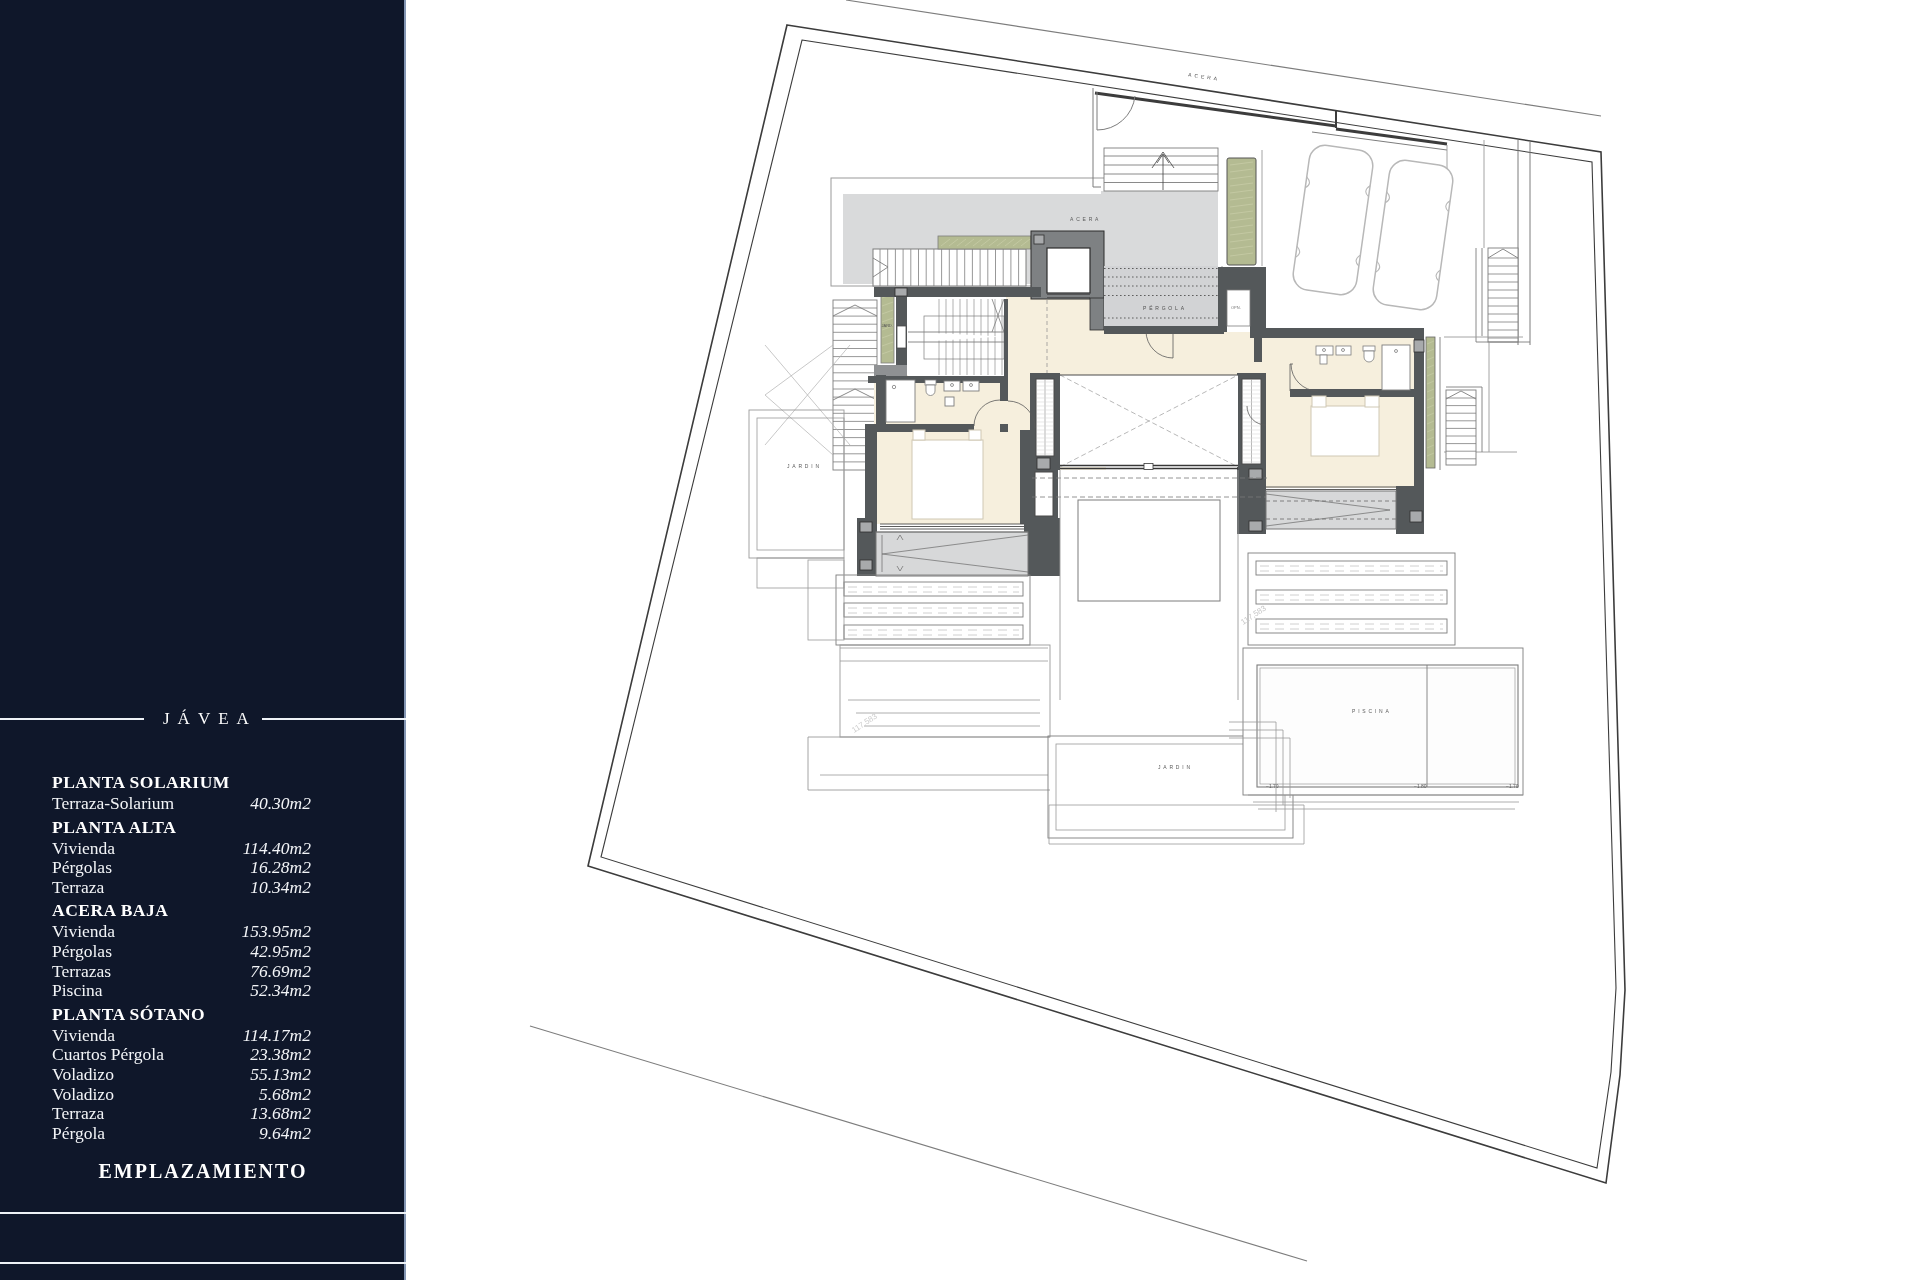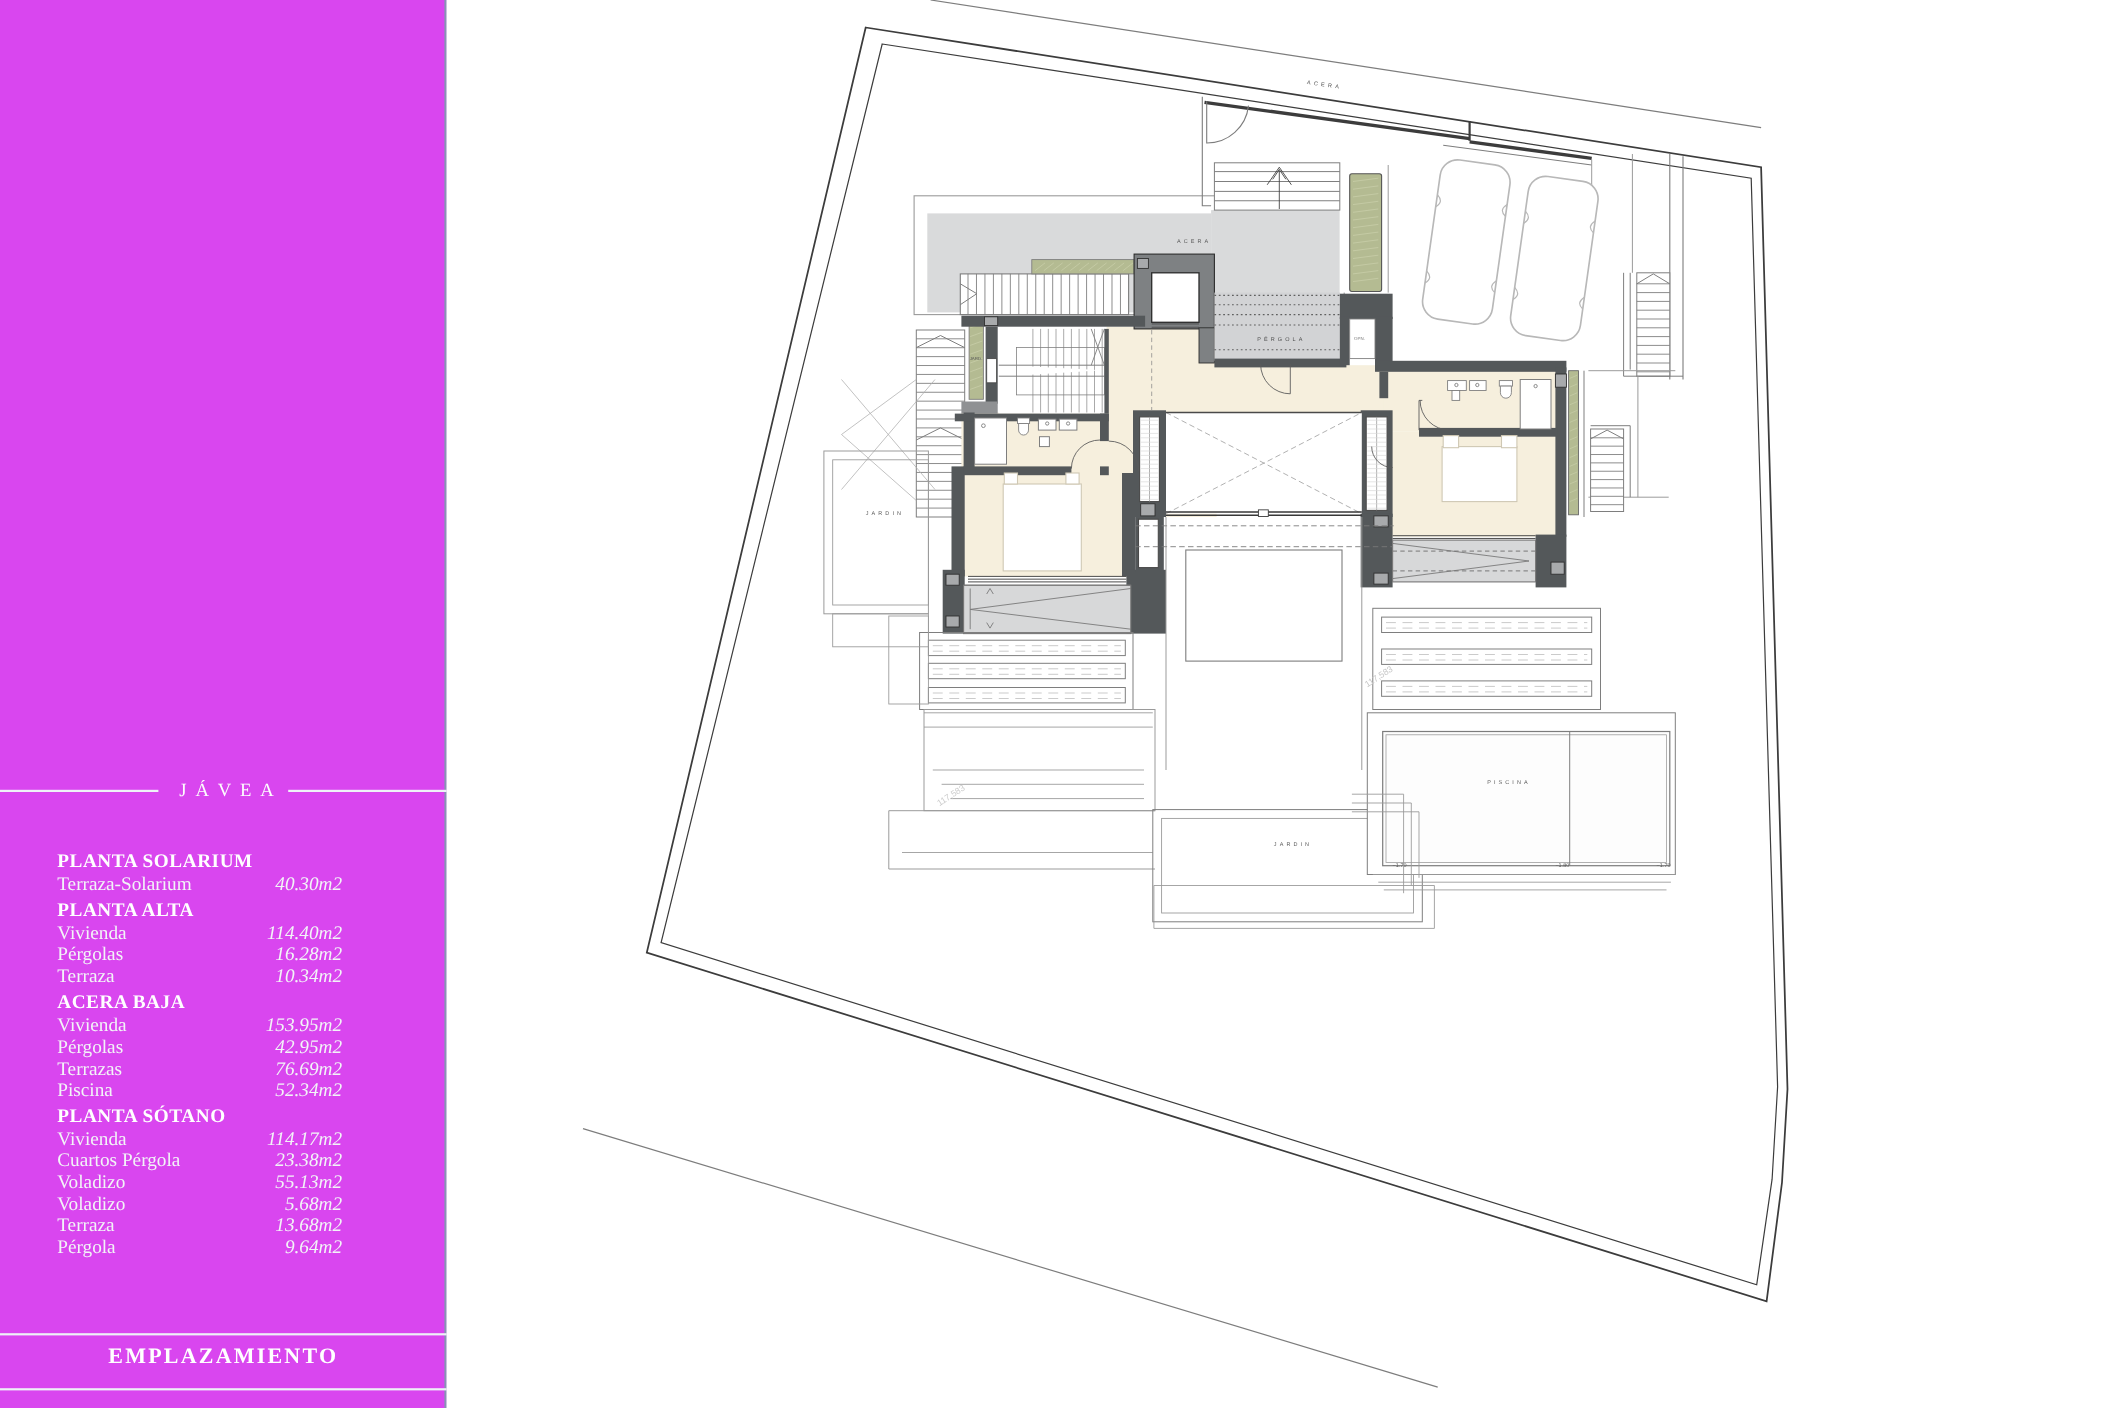--- a/index.html
+++ b/index.html
@@ -1,24 +1,24 @@
 <!DOCTYPE html>
 <html><head>
 <meta charset="utf-8">
 <style>
   html,body{margin:0;padding:0;width:1920px;height:1280px;background:#ffffff;overflow:hidden;}
   body{font-family:"Liberation Serif", serif;}
-  .sidebar{position:absolute;left:0;top:0;width:406px;height:1280px;background:#d946ef;color:#ffffff;}
+  .sidebar{position:absolute;left:0;top:0;width:406px;height:1280px;background:#0f172a;color:#ffffff;}
   .jtitle{position:absolute;top:709px;left:163px;font-size:17px;letter-spacing:8px;color:#fdfdfd;}
   .jline{position:absolute;height:2px;background:#eef2f7;top:718px;}
   .tbl{position:absolute;left:52px;top:772px;width:259px;font-size:17.5px;color:#f2f4f7;}
   .tbl .hd{font-weight:bold;letter-spacing:0.5px;margin-top:4px;color:#ffffff;}
   .tbl .row{position:relative;height:19.6px;}
   .tbl .row .v{position:absolute;right:0;top:0;font-style:italic;}
-  .emp{position:absolute;top:1222px;left:0;width:406px;text-align:center;font-weight:bold;font-size:20px;letter-spacing:2px;color:#ffffff;}
+  .emp{position:absolute;top:1160px;left:0;width:406px;text-align:center;font-weight:bold;font-size:20px;letter-spacing:2px;color:#ffffff;}
   .hline{position:absolute;left:0;width:406px;height:2px;background:#eef2f7;}
   .plan{position:absolute;left:0;top:0;}
 </style>
 </head>
 <body>
 
 <div class="sidebar">
 
   <div style="position:absolute;right:0;top:0;width:2px;height:1280px;background:#8496b3;"></div>
 

